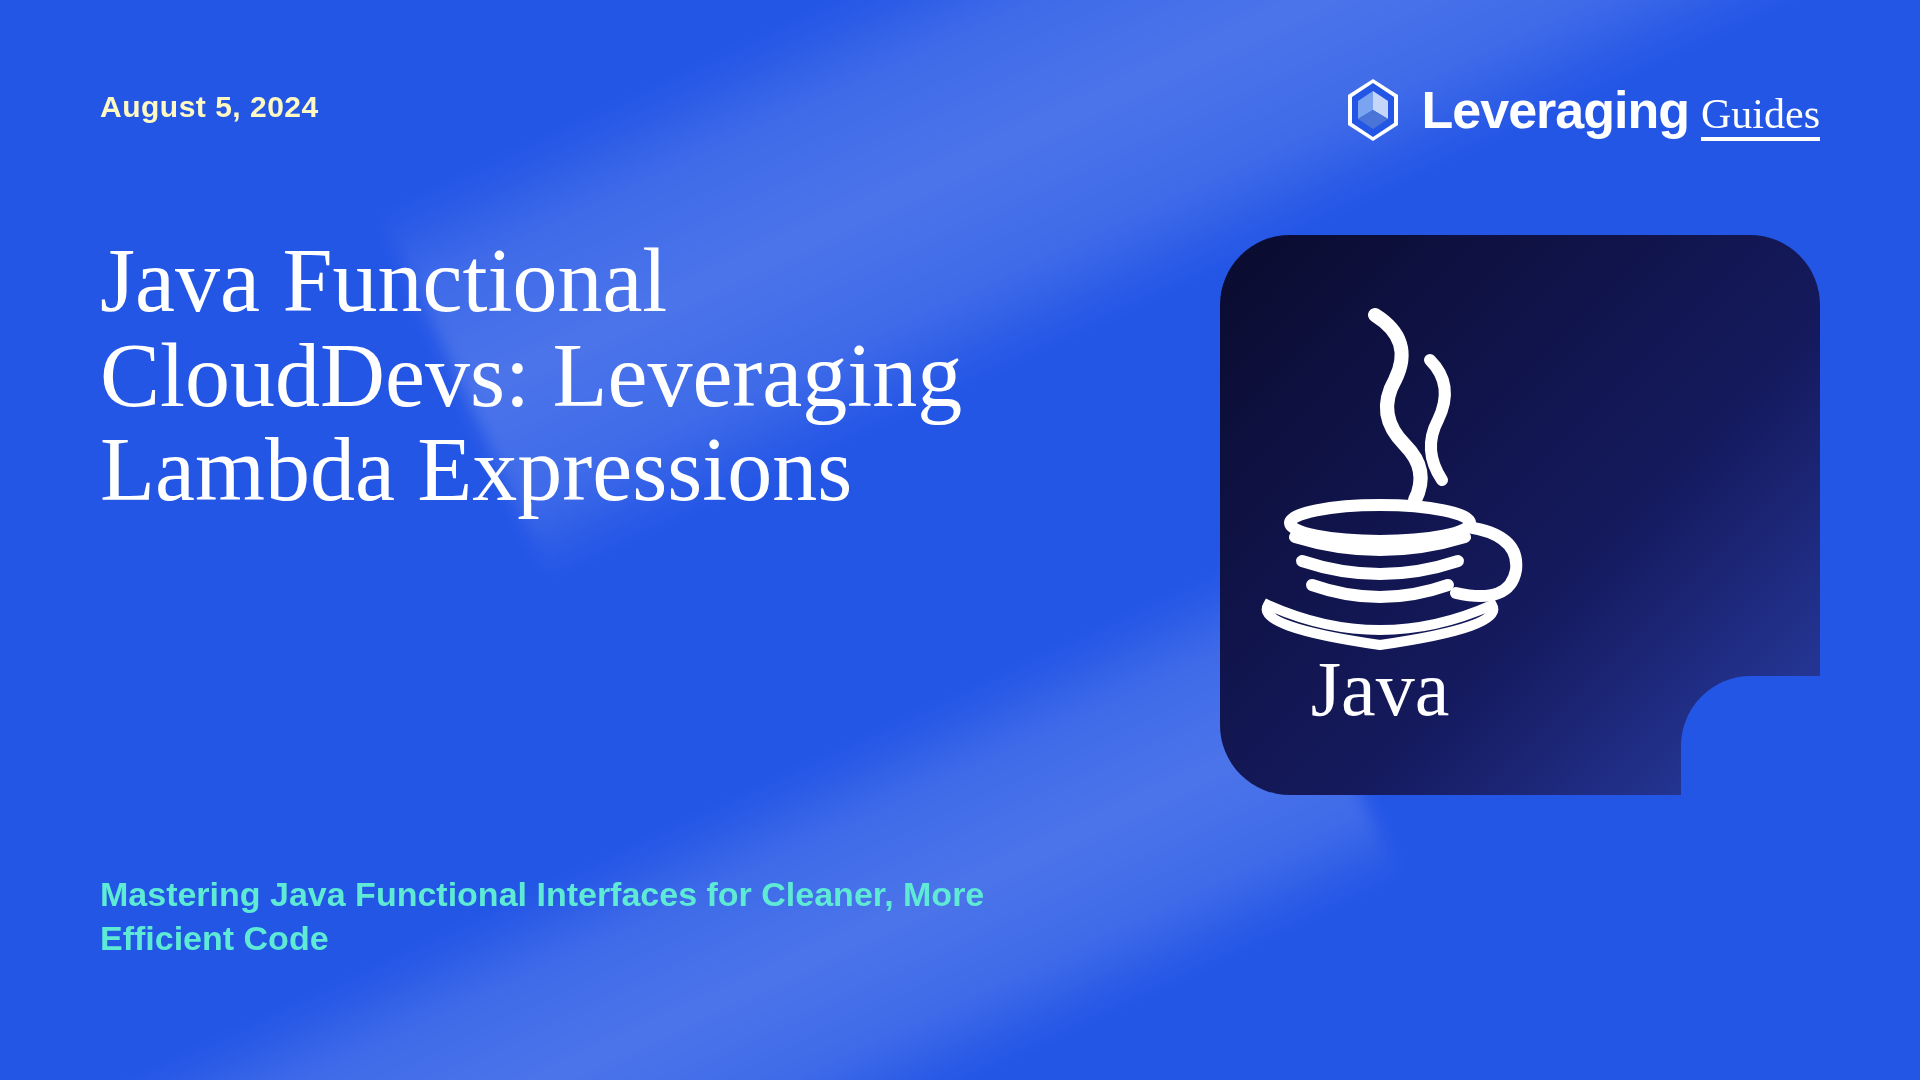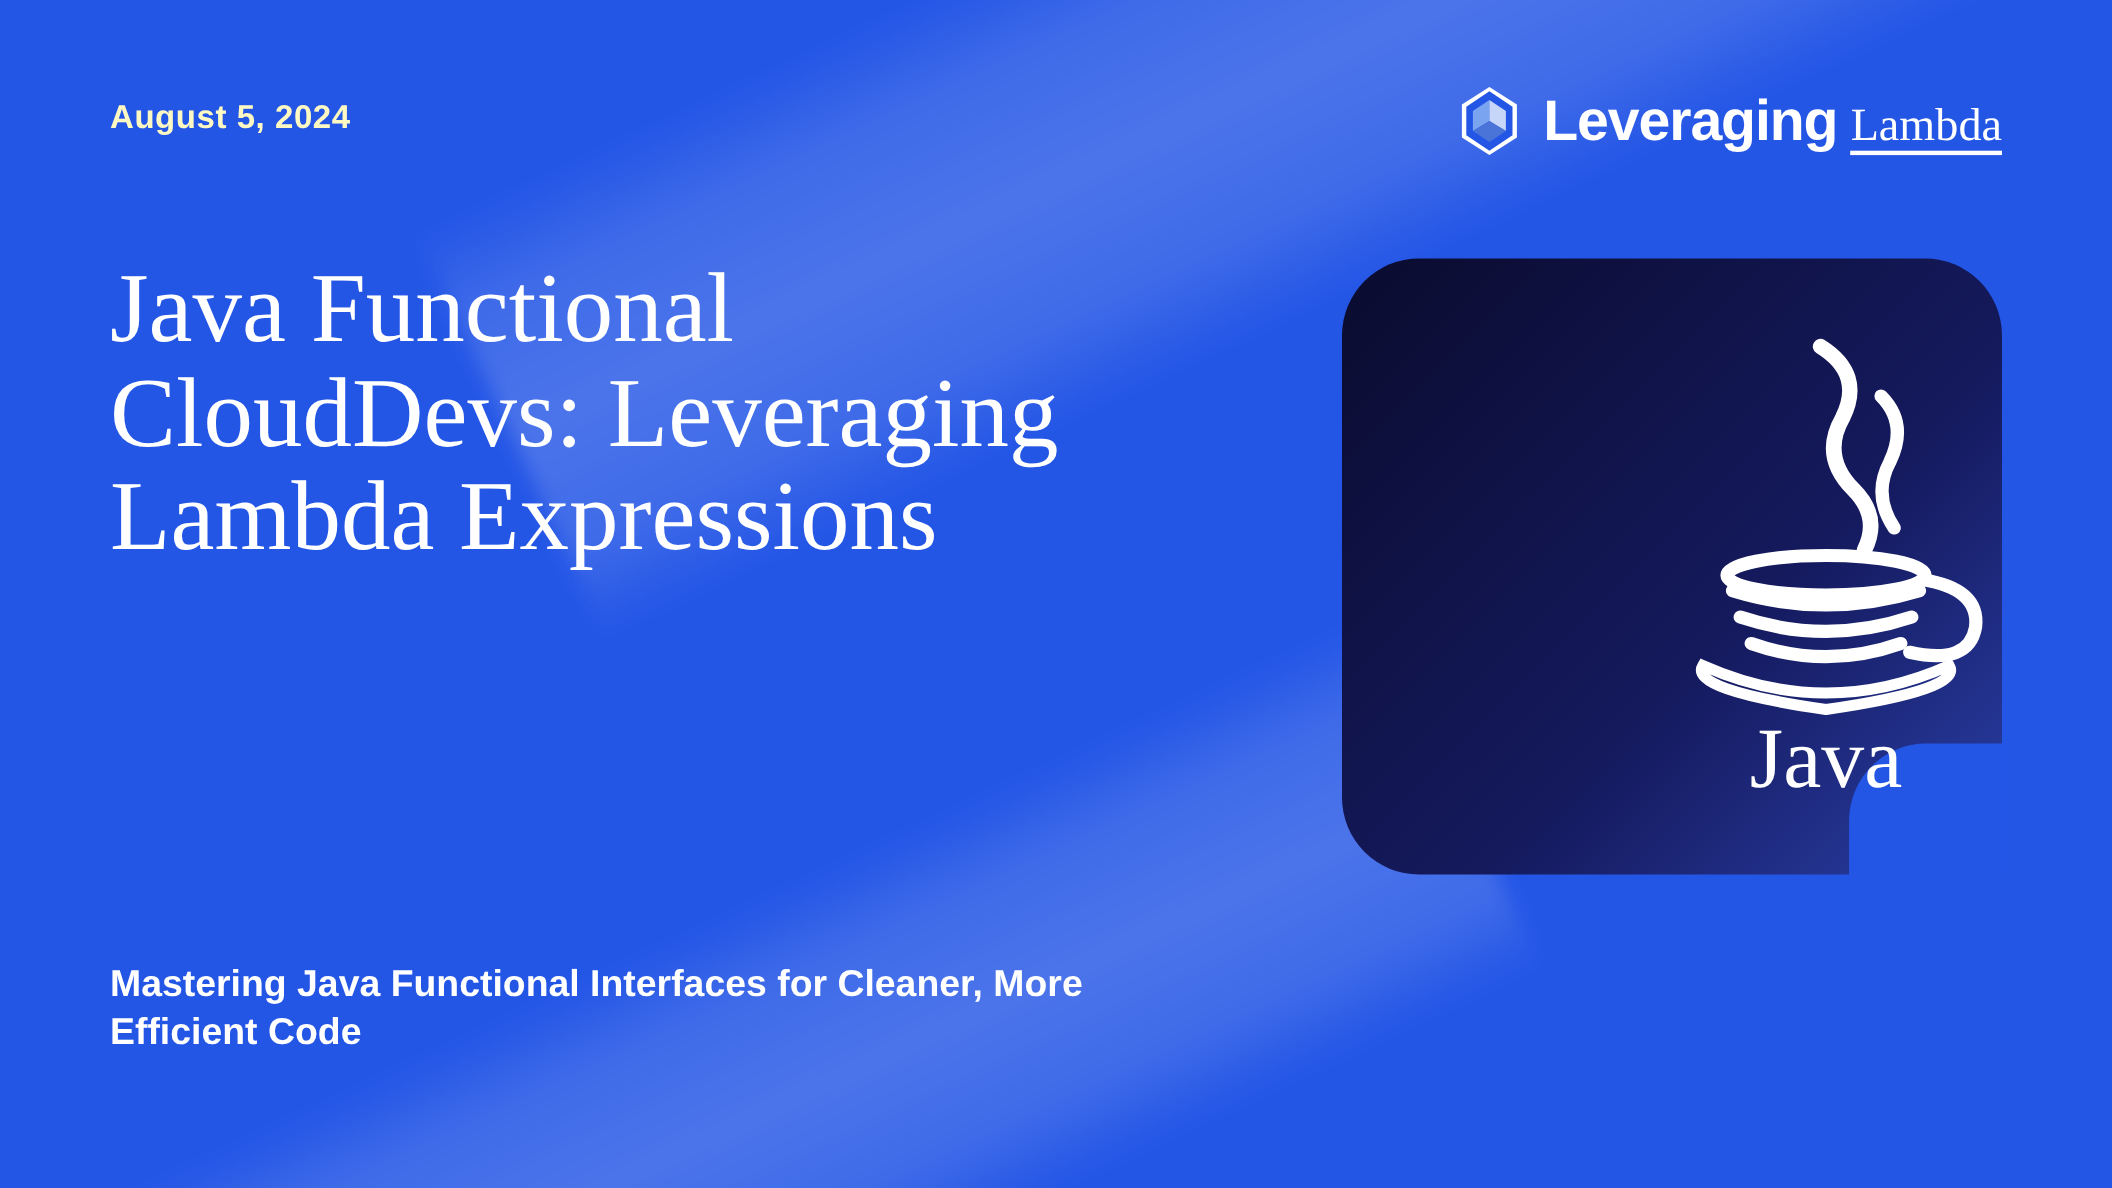--- a/index.html
+++ b/index.html
@@ -67,21 +67,21 @@
   color: #fff;
   font-size: 90px;
   line-height: 1.05;
   font-weight: 400;
   margin-top: 110px;
   max-width: 900px;
 }
 
 .subtitle {
   font-family: -apple-system, BlinkMacSystemFont, 'Segoe UI', Arial, sans-serif;
-  color: #ffffff;
+  color: #5eead4;
   font-size: 34px;
   font-weight: 700;
   line-height: 1.3;
   position: absolute;
   bottom: 120px;
   left: 100px;
   max-width: 900px;
 }
 
 
@@ -126,21 +126,21 @@
 .java-card {
   position: absolute;
   top: 235px;
   right: 100px;
   width: 600px;
   height: 560px;
   background: linear-gradient(135deg, #0a0b2e 0%, #151a5e 60%, #2a3fa8 100%);
   border-radius: 70px 70px 0 70px;
   display: flex;
   align-items: center;
-  justify-content: flex-end;
+  justify-content: flex-start;
 }
 
 .java-card::after {
   content: "";
   position: absolute;
   bottom: -1px;
   right: -1px;
   width: 140px;
   height: 120px;
   background: #2456e6;
@@ -173,21 +173,21 @@
       <svg viewBox="0 0 70 70" width="70" height="70">
         <path d="M35 4 L60 20 L60 50 L35 66 L10 50 L10 20 Z" fill="#fff"></path>
         <path d="M35 8 L56 22 L56 48 L35 62 L14 48 L14 22 Z" fill="#2456e6"></path>
         <path d="M20 26 L35 16 L35 35 L20 44 Z" fill="#7ba4f0"></path>
         <path d="M35 16 L50 26 L50 44 L35 35 Z" fill="#c5d6f8"></path>
         <path d="M20 44 L35 35 L50 44 L35 54 Z" fill="#4a74d8"></path>
       </svg>
     </span>
     <span class="logo-text">
       <span class="logo-clouddevs">Leveraging</span>
-      <span class="logo-guides">Lambda</span>
+      <span class="logo-guides">Guides</span>
     </span>
   </div>
 
   <div class="java-card">
     <span class="java-logo">
       <svg viewBox="0 0 320 420" width="320" height="420">
 
         <path d="M155 10 Q195 35 175 75 Q155 110 185 140 Q210 165 195 195" fill="none" stroke="#fff" stroke-width="14" stroke-linecap="round"></path>
         <path d="M210 55 Q235 80 218 115 Q202 145 222 175" fill="none" stroke="#fff" stroke-width="12" stroke-linecap="round"></path>
 

